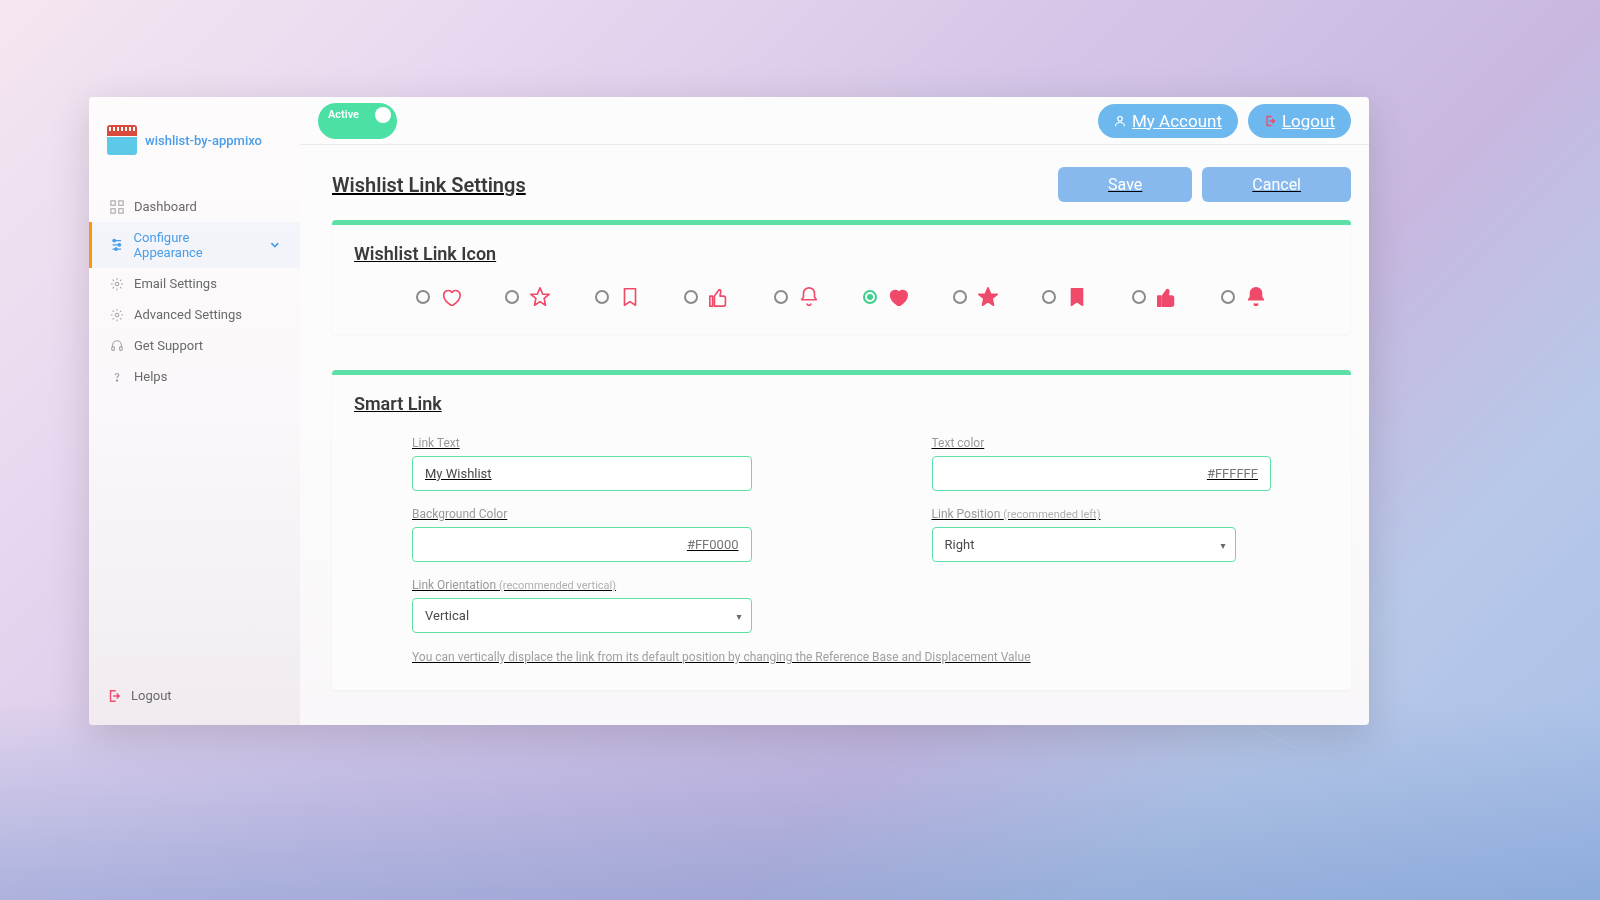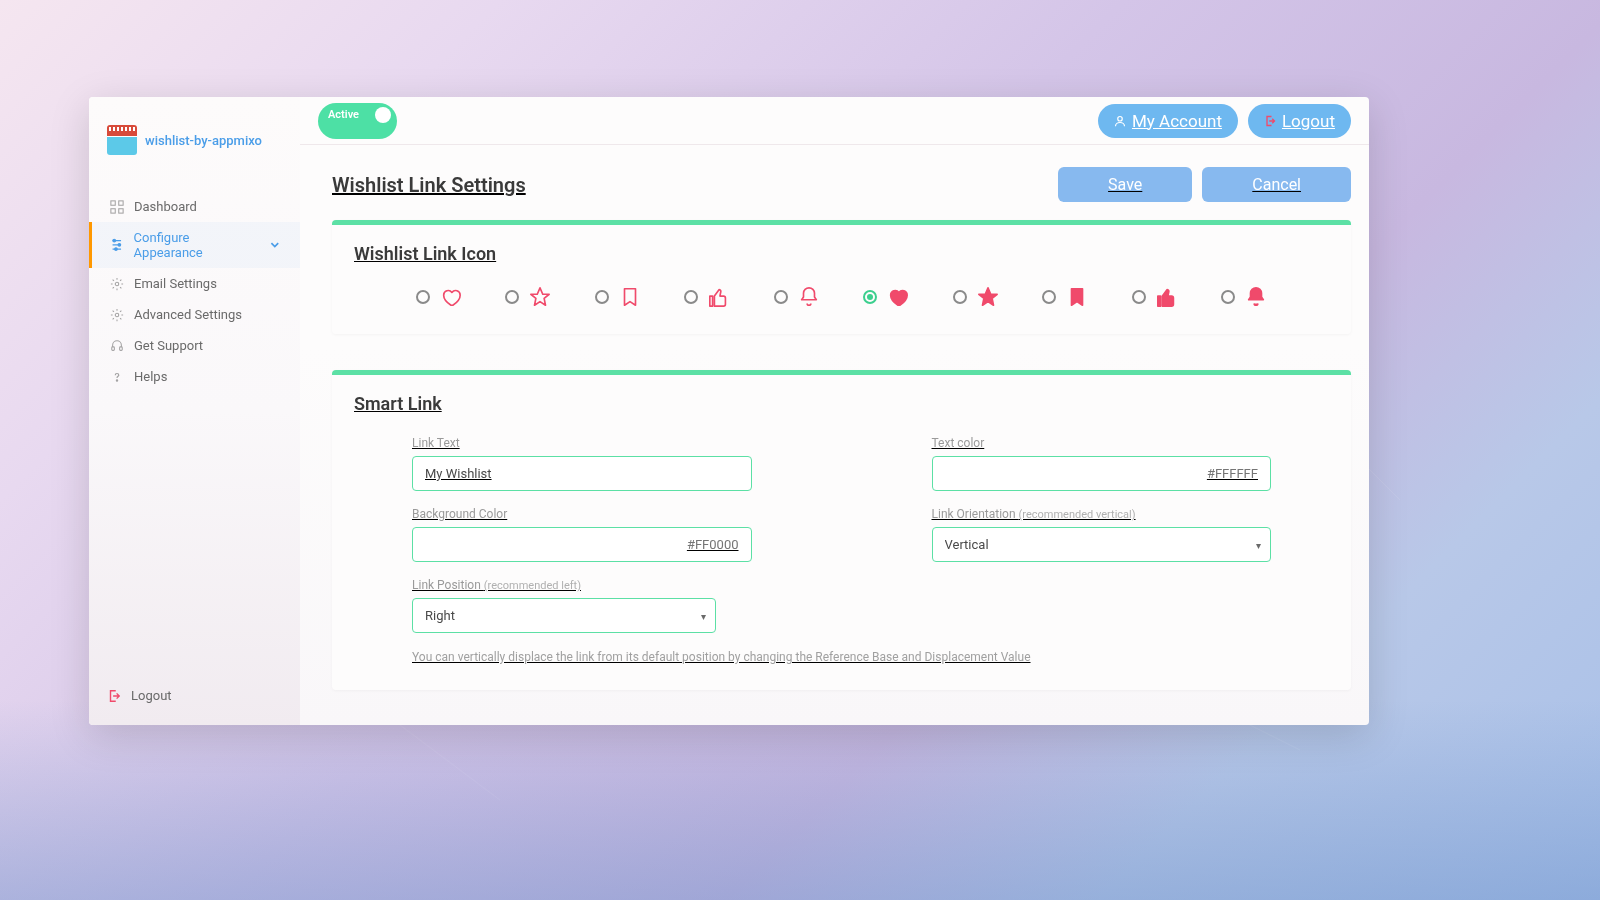--- a/index.html
+++ b/index.html
@@ -298,26 +298,26 @@
               </div>
               <div class="form-field">
                 <label class="fld-label">Text color</label>
                 <input class="fld-input center" placeholder="#FFFFFF" style="">
               </div>
               <div class="form-field">
                 <label class="fld-label">Background Color</label>
                 <input class="fld-input center" placeholder="#FF0000" style="">
               </div>
               <div class="form-field">
+                <label class="fld-label"><span>Link Position </span><span class="hint">(recommended left)</span></label>
+                <div class="sel-wrap half-width"><select class="fld-select" style="width:100%"><option>Right</option></select></div>
+              </div>
+              <div class="form-field">
                 <label class="fld-label"><span>Link Orientation </span><span class="hint">(recommended vertical)</span></label>
                 <div class="sel-wrap"><select class="fld-select" style="width:100%"><option>Vertical</option></select></div>
-              </div>
-              <div class="form-field">
-                <label class="fld-label"><span>Link Position </span><span class="hint">(recommended left)</span></label>
-                <div class="sel-wrap half-width"><select class="fld-select" style="width:100%"><option>Right</option></select></div>
               </div>
             </div>
             <p class="note">You can vertically displace the link from its default position by changing the Reference Base and Displacement Value</p>
           </div>
         </div>
       </div>
     </div>
   </div>
 </div>
 

